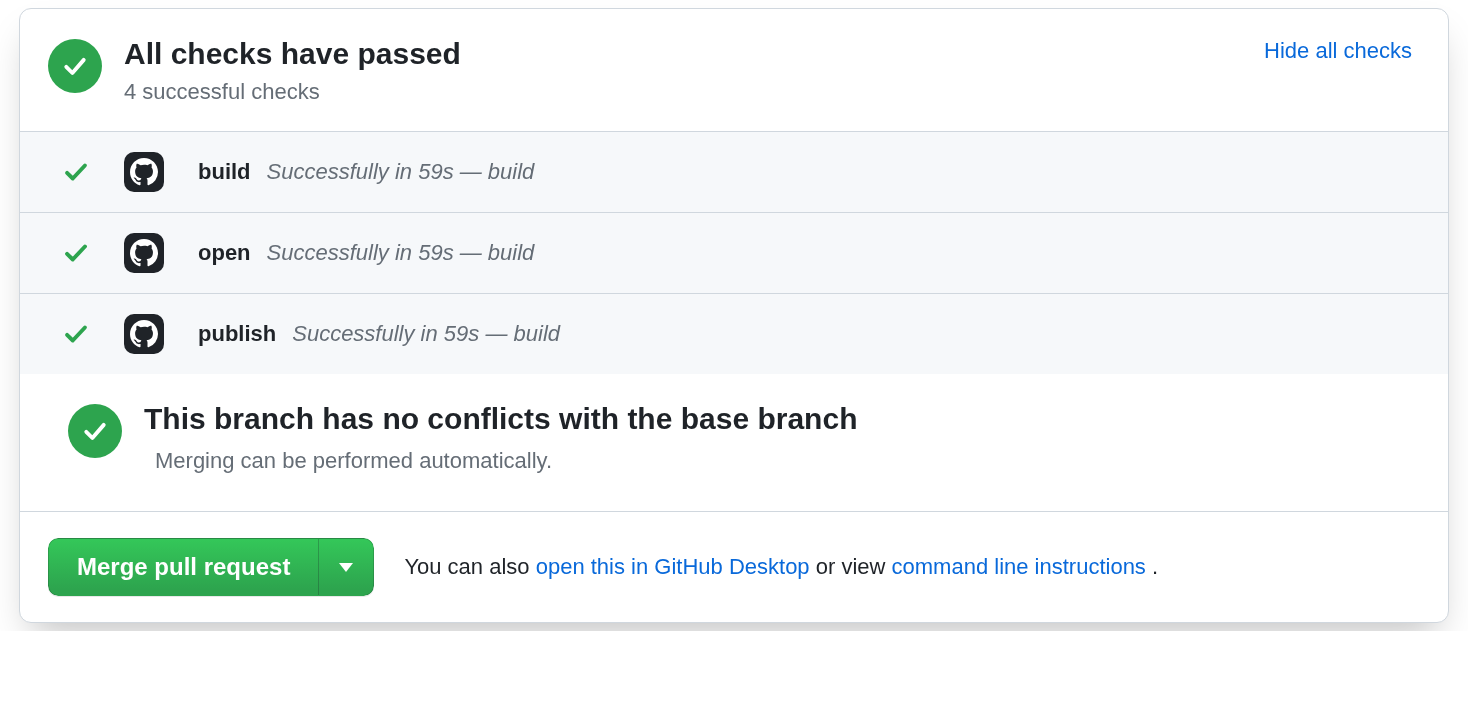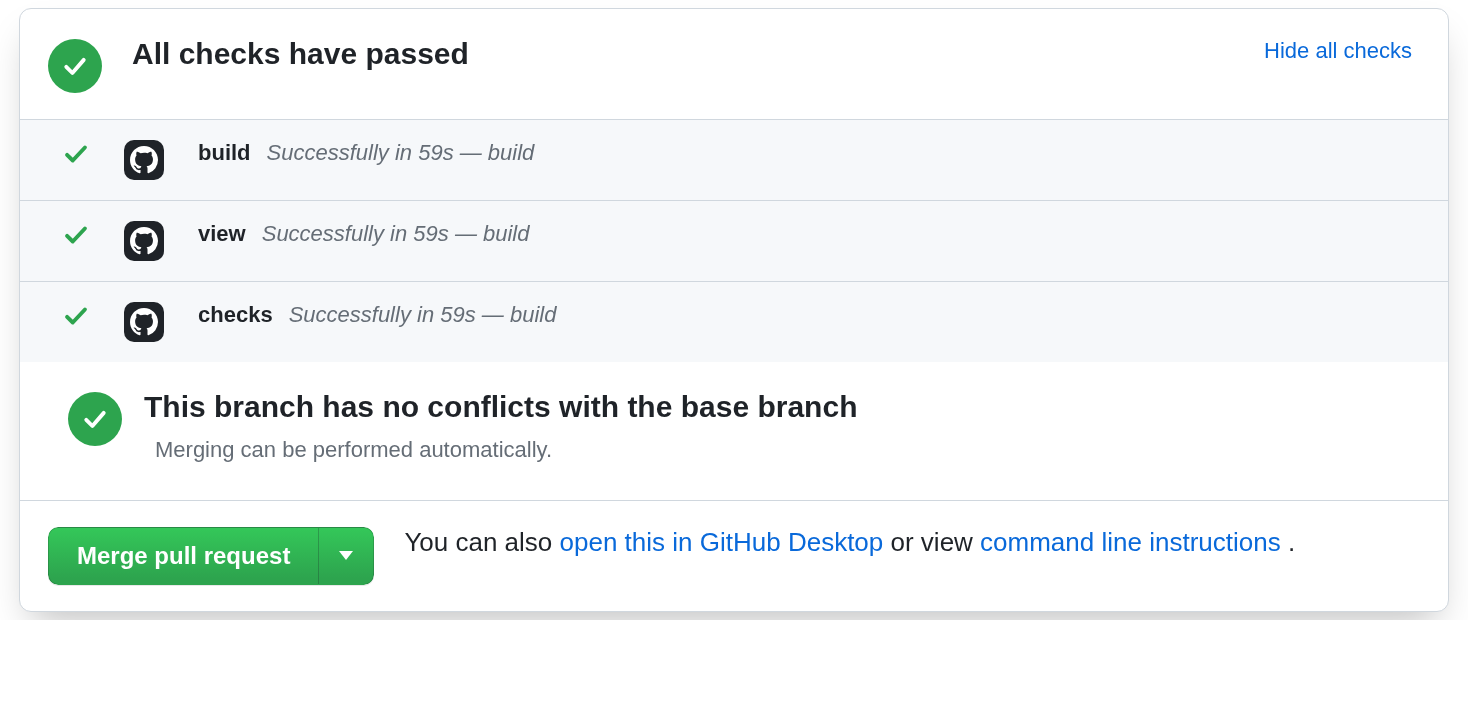--- a/index.html
+++ b/index.html
@@ -21,38 +21,38 @@
     border:1px solid var(--border);
     border-radius:12px;
     background:var(--bg);
     overflow:hidden;
     box-shadow:0 20px 36px -12px rgba(0,0,0,0.25);
   }
 
   .section{padding:26px 36px 26px 28px;}
   .section+.section{border-top:1px solid var(--border);}
 
-  .hdr{display:flex;align-items:flex-start;gap:30px;}
+  .hdr{display:flex;align-items:flex-start;gap:22px;}
   .hdr .status-circle{margin-top:4px;}
   .status-circle{
     width:54px;height:54px;border-radius:50%;
     background:#2da44e;
     display:flex;align-items:center;justify-content:center;flex:none;
   }
   .status-circle svg{width:28px;height:28px;display:block;}
 
   .hdr-main{flex:1;min-width:0;}
   .title{font-size:30px;font-weight:600;color:var(--text);line-height:1.25;margin:0 0 6px 0;}
   .subtitle{font-size:22px;color:var(--muted);margin:0;}
 
   .hide-link{font-size:22px;color:var(--link);text-decoration:none;white-space:nowrap;cursor:pointer;align-self:flex-start;margin-top:3px;}
 
   .check-rows{border-top:1px solid var(--border);}
   .check-row{
-    display:flex;gap:34px;
+    display:flex;align-items:center;gap:34px;
     padding:20px 36px 20px 42px;
     background:var(--row-bg);
     border-bottom:1px solid var(--border);
   }
   .check-row:last-child{border-bottom:none;}
   .small-check{width:28px;height:28px;flex:none;display:flex;align-items:center;justify-content:center;}
   .small-check svg{width:26px;height:26px;display:block;}
 
   .gh-badge{
     width:40px;height:40px;border-radius:10px;background:#1f2328;
@@ -62,49 +62,50 @@
 
   .check-text{font-size:22px;display:flex;align-items:baseline;gap:16px;}
   .check-name{font-weight:600;color:var(--text);}
   .check-detail{color:var(--muted);font-style:italic;}
 
   .conflict-section{display:flex;align-items:flex-start;gap:22px;padding-left:48px;}
   .conflict-section .status-circle{margin-top:4px;}
   .conflict-title{font-size:30px;font-weight:600;color:var(--text);margin:0 0 6px 0;line-height:1.25;}
   .conflict-sub{font-size:22px;color:var(--muted);margin:11px;}
 
-  .merge-bar{display:flex;gap:30px;flex-wrap:wrap;}
+  .merge-bar{display:flex;align-items:center;gap:30px;flex-wrap:wrap;}
   .btn-group{display:flex;align-items:stretch;border-radius:10px;overflow:hidden;box-shadow:0 1px 0 rgba(27,31,36,0.1);}
   .btn-merge,.btn-caret{
     background:linear-gradient(180deg,#34c759 0%,#2da44e 90%);
     border:1px solid rgba(27,31,36,0.2);
     color:#fff;font-weight:600;font-size:24px;
     cursor:pointer;
     display:flex;align-items:center;justify-content:center;
   }
   .btn-merge{padding:14px 28px;border-right:none;border-top-left-radius:10px;border-bottom-left-radius:10px;}
   .btn-caret{padding:14px 20px;border-left:1px solid rgba(27,31,36,0.25);border-top-right-radius:10px;border-bottom-right-radius:10px;}
   .caret{width:0;height:0;border-left:7px solid transparent;border-right:7px solid transparent;border-top:9px solid #fff;}
 
-  .merge-hint{font-size:26px;color:var(--text);}
+  .merge-hint{font-size:22px;color:var(--text);}
   .merge-hint a{color:var(--link);text-decoration:none;cursor:pointer;}
 </style>
 </head>
 <body>
 
 <div class="panel">
 
   <div class="section hdr">
     <div class="status-circle">
       <svg viewBox="0 0 16 16" fill="none" stroke="#fff" stroke-width="2.2" stroke-linecap="round" stroke-linejoin="round">
           <polyline points="3 8.5 6.5 12 13 4.5"></polyline>
         </svg>
     </div>
     <div class="hdr-main">
       <h2 class="title">All checks have passed</h2>
+      <p class="subtitle">4 successful checks</p>
     </div>
     <a class="hide-link">Hide all checks</a>
   </div>
 
   <div class="check-rows">
 
     <div class="check-row">
       <span class="small-check">
         <svg viewBox="0 0 16 16" fill="none" stroke="#2da44e" stroke-width="2.4" stroke-linecap="round" stroke-linejoin="round">
             <polyline points="2.5 8.5 6 12 13.5 4"></polyline>
@@ -126,38 +127,38 @@
         <svg viewBox="0 0 16 16" fill="none" stroke="#2da44e" stroke-width="2.4" stroke-linecap="round" stroke-linejoin="round">
             <polyline points="2.5 8.5 6 12 13.5 4"></polyline>
           </svg>
       </span>
       <span class="gh-badge">
         <svg viewBox="0 0 16 16">
             <path d="M8 0C3.58 0 0 3.58 0 8c0 3.54 2.29 6.53 5.47 7.59.4.07.55-.17.55-.38 0-.19-.01-.82-.01-1.49-2.01.37-2.53-.49-2.69-.94-.09-.23-.48-.94-.82-1.13-.28-.15-.68-.52-.01-.53.63-.01 1.08.58 1.23.82.72 1.21 1.87.87 2.33.66.07-.52.28-.87.51-1.07-1.78-.2-3.64-.89-3.64-3.95 0-.87.31-1.59.82-2.15-.08-.2-.36-1.02.08-2.12 0 0 .67-.21 2.2.82a7.6 7.6 0 0 1 2-.27c.68 0 1.36.09 2 .27 1.53-1.04 2.2-.82 2.2-.82.44 1.1.16 1.92.08 2.12.51.56.82 1.27.82 2.15 0 3.07-1.87 3.75-3.65 3.95.29.25.54.73.54 1.48 0 1.07-.01 1.93-.01 2.2 0 .21.15.46.55.38A8.01 8.01 0 0 0 16 8c0-4.42-3.58-8-8-8z"></path>
           </svg>
       </span>
       <span class="check-text">
-        <span class="check-name">view</span>
+        <span class="check-name">open</span>
         <span class="check-detail">Successfully in 59s — build</span>
       </span>
     </div>
 
     <div class="check-row">
       <span class="small-check">
         <svg viewBox="0 0 16 16" fill="none" stroke="#2da44e" stroke-width="2.4" stroke-linecap="round" stroke-linejoin="round">
             <polyline points="2.5 8.5 6 12 13.5 4"></polyline>
           </svg>
       </span>
       <span class="gh-badge">
         <svg viewBox="0 0 16 16">
             <path d="M8 0C3.58 0 0 3.58 0 8c0 3.54 2.29 6.53 5.47 7.59.4.07.55-.17.55-.38 0-.19-.01-.82-.01-1.49-2.01.37-2.53-.49-2.69-.94-.09-.23-.48-.94-.82-1.13-.28-.15-.68-.52-.01-.53.63-.01 1.08.58 1.23.82.72 1.21 1.87.87 2.33.66.07-.52.28-.87.51-1.07-1.78-.2-3.64-.89-3.64-3.95 0-.87.31-1.59.82-2.15-.08-.2-.36-1.02.08-2.12 0 0 .67-.21 2.2.82a7.6 7.6 0 0 1 2-.27c.68 0 1.36.09 2 .27 1.53-1.04 2.2-.82 2.2-.82.44 1.1.16 1.92.08 2.12.51.56.82 1.27.82 2.15 0 3.07-1.87 3.75-3.65 3.95.29.25.54.73.54 1.48 0 1.07-.01 1.93-.01 2.2 0 .21.15.46.55.38A8.01 8.01 0 0 0 16 8c0-4.42-3.58-8-8-8z"></path>
           </svg>
       </span>
       <span class="check-text">
-        <span class="check-name">checks</span>
+        <span class="check-name">publish</span>
         <span class="check-detail">Successfully in 59s — build</span>
       </span>
     </div>
 
   </div>
 
   <div class="section conflict-section">
     <div class="status-circle">
       <svg viewBox="0 0 16 16" fill="none" stroke="#fff" stroke-width="2.2" stroke-linecap="round" stroke-linejoin="round">
           <polyline points="3 8.5 6.5 12 13 4.5"></polyline>

